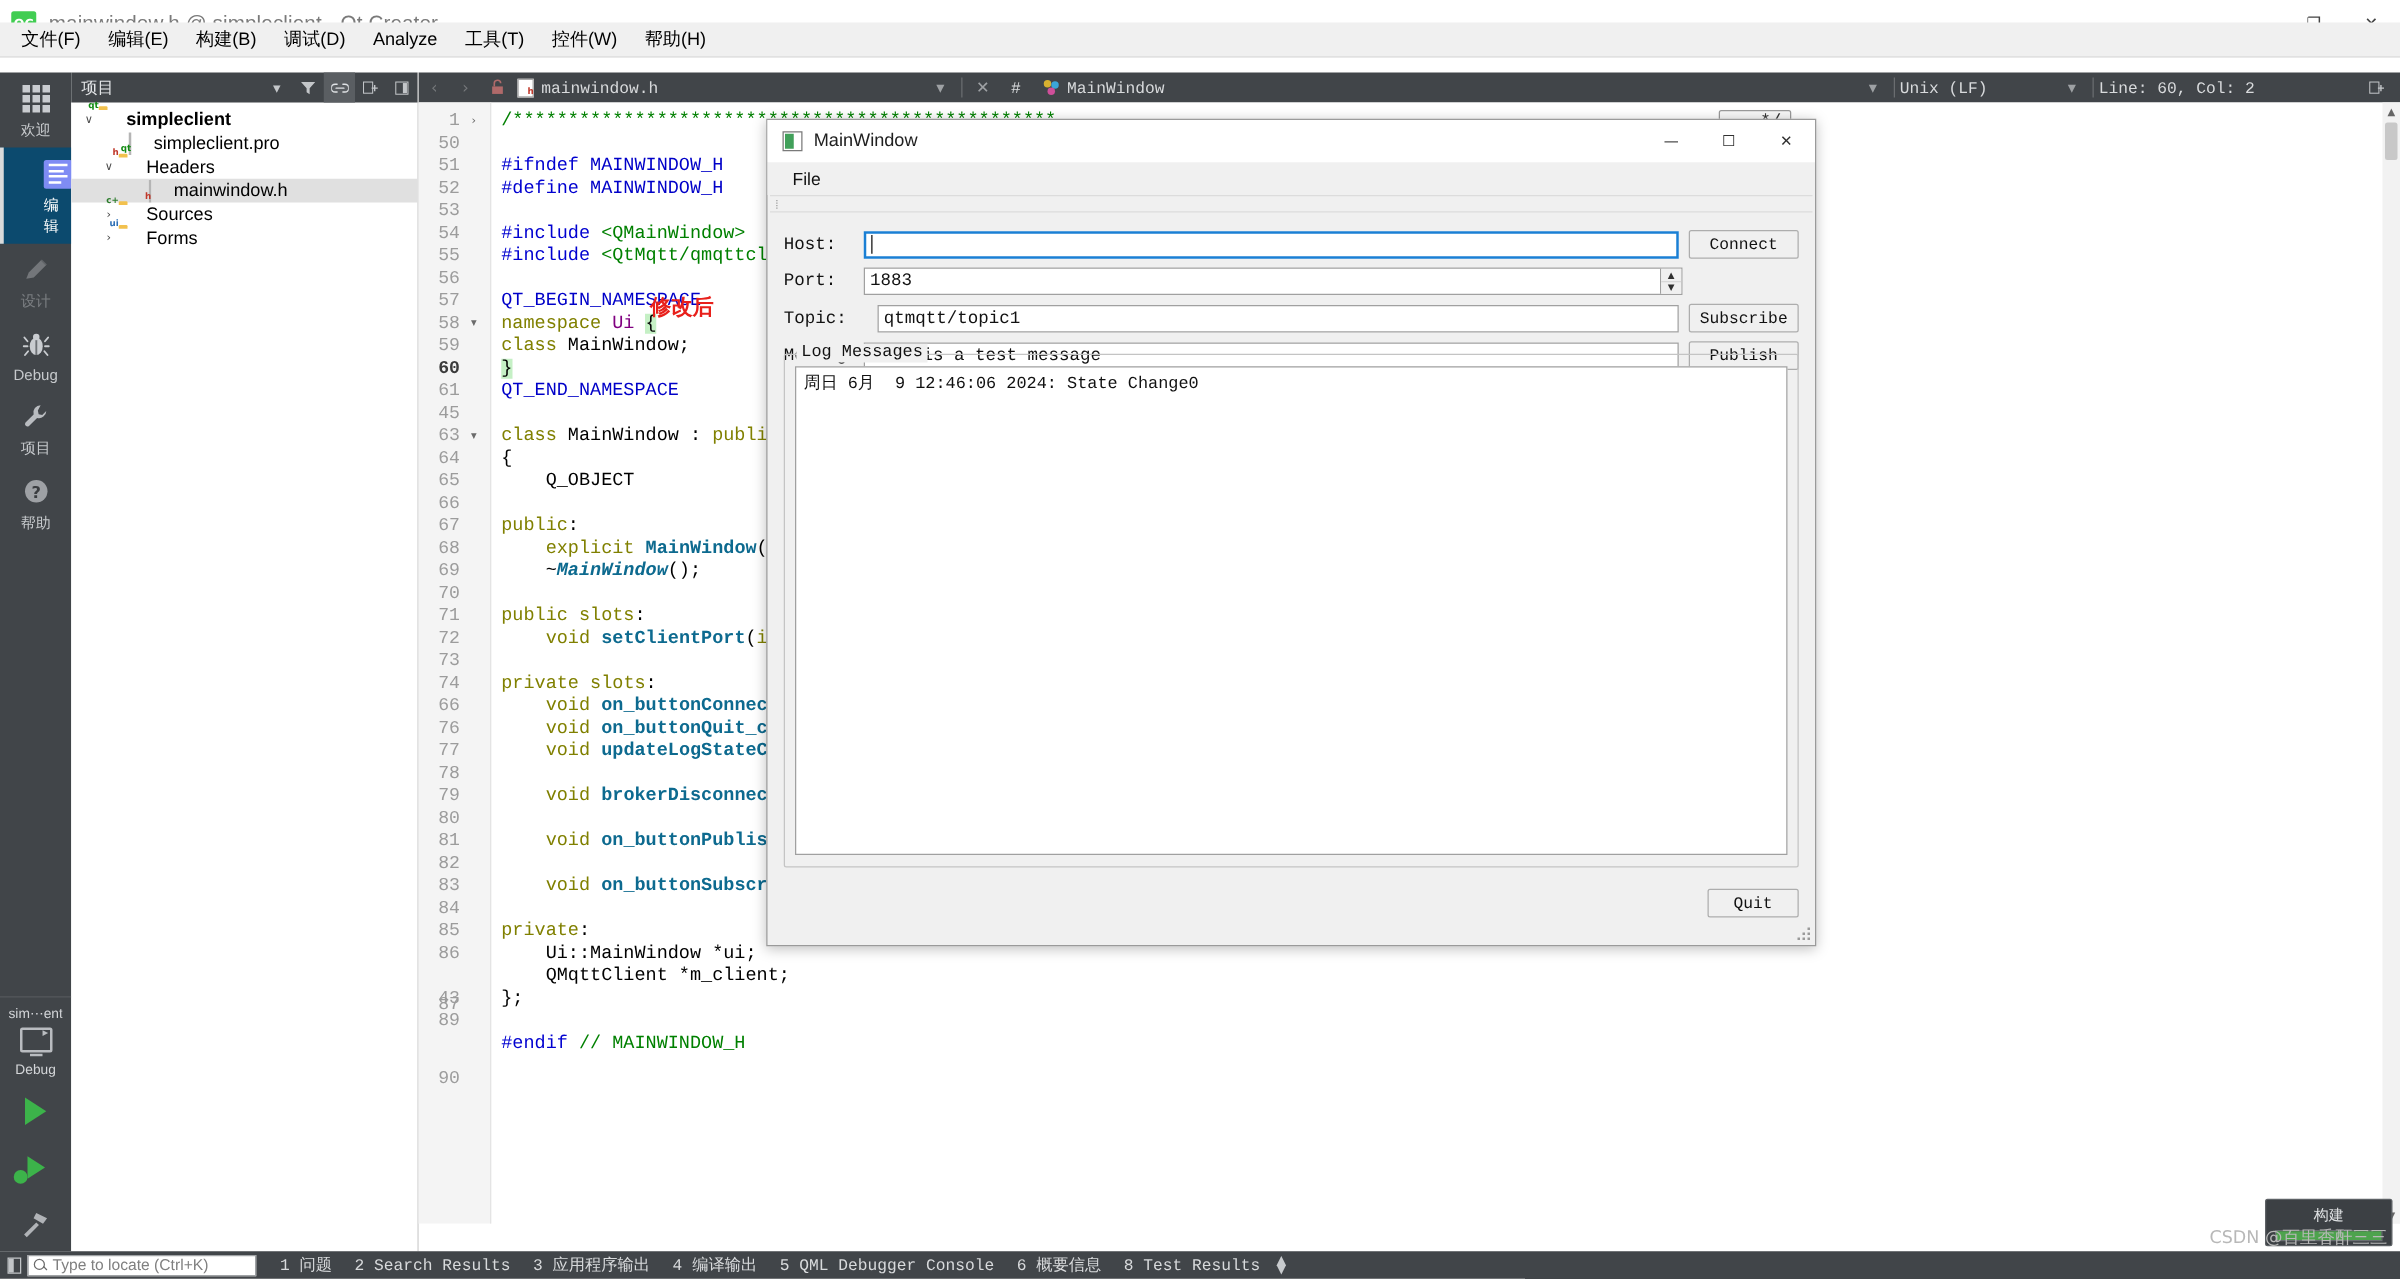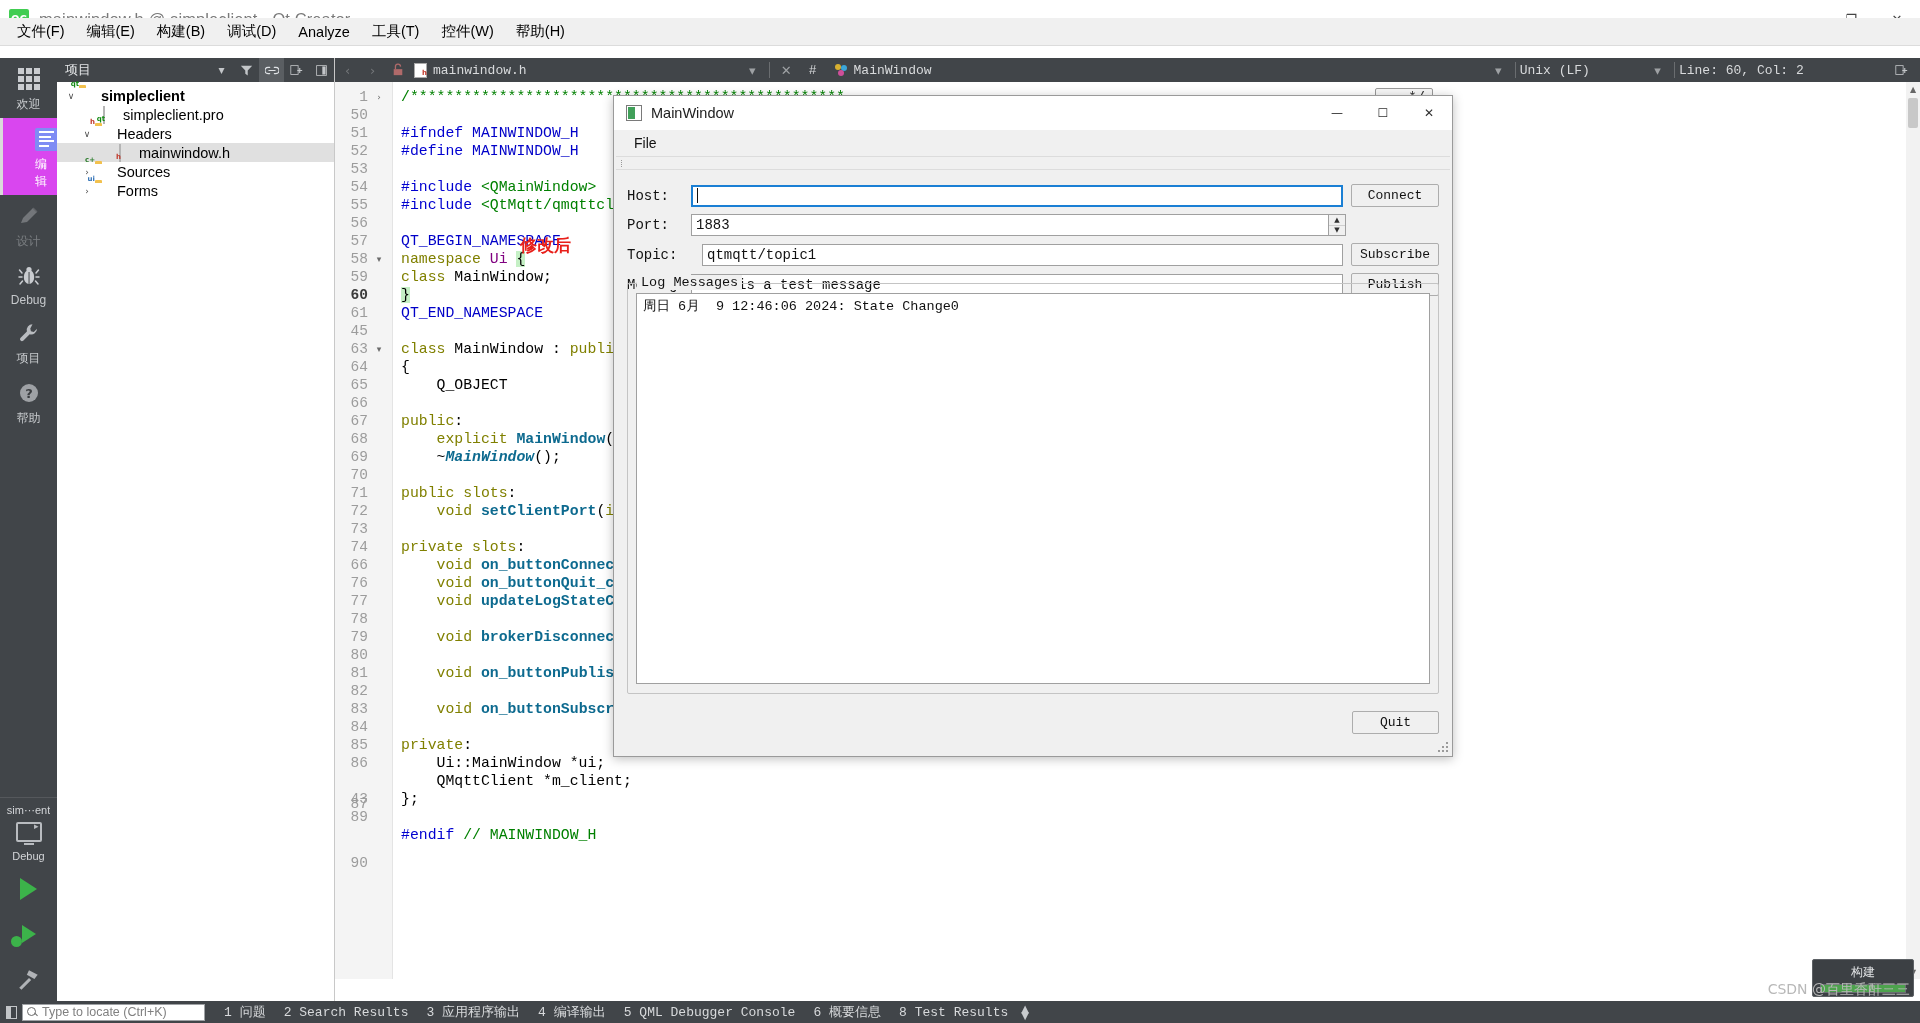--- a/index.html
+++ b/index.html
@@ -65,21 +65,21 @@
     display: flex; flex-direction: column; align-items: center;
     color: #bfc2c5;
     cursor: default;
     position: relative;
   }
   .mode .mlabel {
     font-size: 12px; margin-top: 3px;
     font-family: "Liberation Sans", sans-serif;
     color: #c6c9cc;
   }
-  .mode.active { background: #d946ef; padding-left: 35px; }
+  .mode.active { background: #0c4a6e; padding-left: 35px; }
   .mode.active::before {
     content: ""; position: absolute; left: 0; top: 0; bottom: 0; width: 3px;
     background: #dadada;
   }
   .mode.disabled { opacity: 0.42; }
   .mode.active .mlabel { color: #ffffff; }
   .micon { width: 28px; height: 28px; display: flex; align-items: center; justify-content: center; }
 
   
   .ic-grid {
@@ -334,21 +334,21 @@
   }
   #logbox {
     position: absolute; left: 8px; right: 8px; top: 9px; bottom: 9px;
     background: #ffffff; border: 1px solid #a0a0a0; overflow: hidden;
   }
   .logline {
     font-family: "Liberation Mono", monospace; font-size: 13.5px; color: #111;
     padding: 3px 0 0 6px; white-space: pre;
   }
   #quitbtn {
-    position: absolute; right: 13px; bottom: 22px; width: 87px; height: 23px;
+    position: absolute; right: 13px; bottom: 22px; width: 73px; height: 23px;
     background: #f0f0f0; border: 1px solid #adadad; border-radius: 2px;
     font-family: "Liberation Mono", monospace; font-size: 13px; color: #111;
     display: flex; align-items: center; justify-content: center;
   }
   #mw-grip {
     position: absolute; right: 2px; bottom: 2px; width: 12px; height: 12px;
   }
   #mw-grip i { position: absolute; width: 2px; height: 2px; background: #9a9a9a; }
 
   

